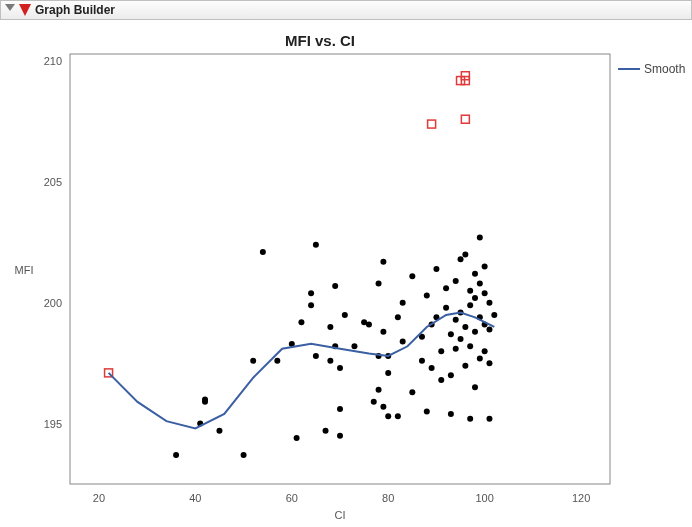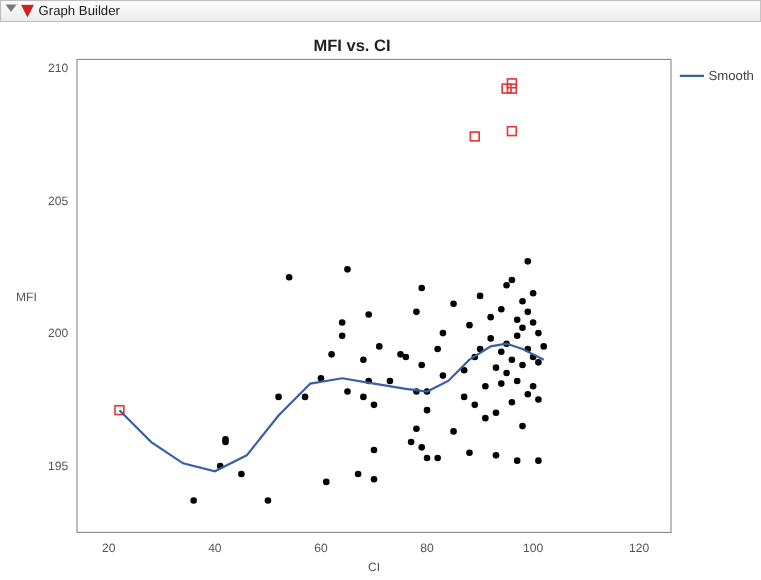--- a/index.html
+++ b/index.html
@@ -2,21 +2,21 @@
 <html><head>
 <meta charset="utf-8">
 <style>
 html,body{margin:0;padding:0;font-family:"Segoe UI",Arial,sans-serif;font-size:12px;color:#333;background:#fff}
 .panel{width:692px;height:527px;position:relative}
 .header{display:flex;align-items:center;background:linear-gradient(#fdfdfd,#ececec);border:1px solid #bfbfbf;padding:2px 4px;gap:4px}
 .disc{width:0;height:0;border-top:5px solid transparent;border-bottom:5px solid transparent;border-left:7px solid #7a7a7a;transform:rotate(0deg)}
 .disc.open{border-left:none;border-top:7px solid #7a7a7a;border-right:5px solid transparent;border-left:5px solid transparent}
 .reddrop{width:12px;height:12px;position:relative}
 .reddrop:before{content:"";position:absolute;inset:0;background:#d21f1f;clip-path:polygon(0 0,100% 0,50% 100%)}
-.title{font-weight:normal;color:#222}
+.title{font-weight:bold;color:#222}
 .plot-wrap{position:absolute;left:0;top:24px;right:0;bottom:0}
 svg{display:block}
 .axis text{font-size:11px;fill:#555}
 .axis-title{font-size:12px;fill:#555}
 .chart-title{font-size:15px;font-weight:bold;fill:#222}
 .legend-line{stroke:#3b5fa3;stroke-width:2}
 .legend-text{font-size:12px;fill:#444}
 .smooth{fill:none;stroke:#3b5fa3;stroke-width:2}
 .pt{fill:#000}
 .outlier{fill:none;stroke:#e03a3a;stroke-width:1.5}

